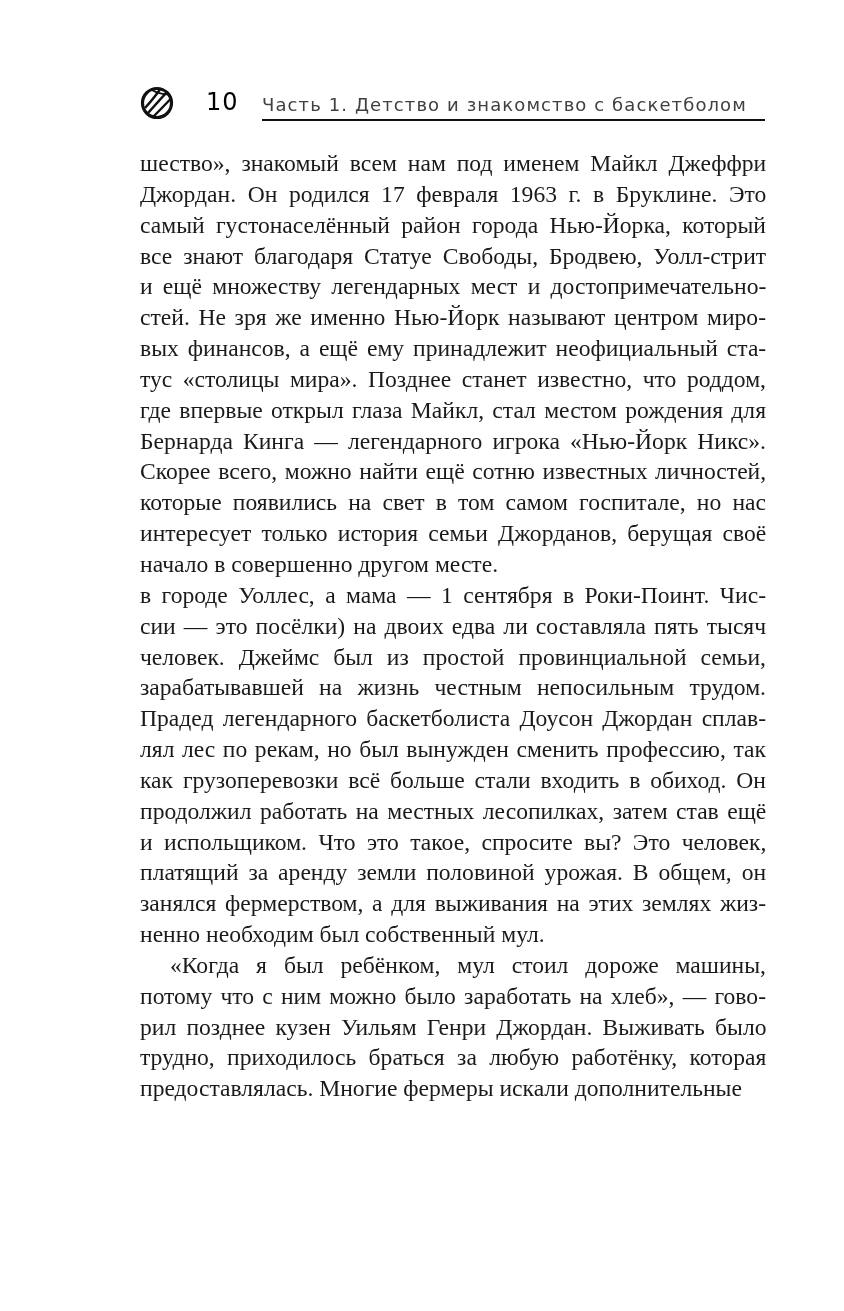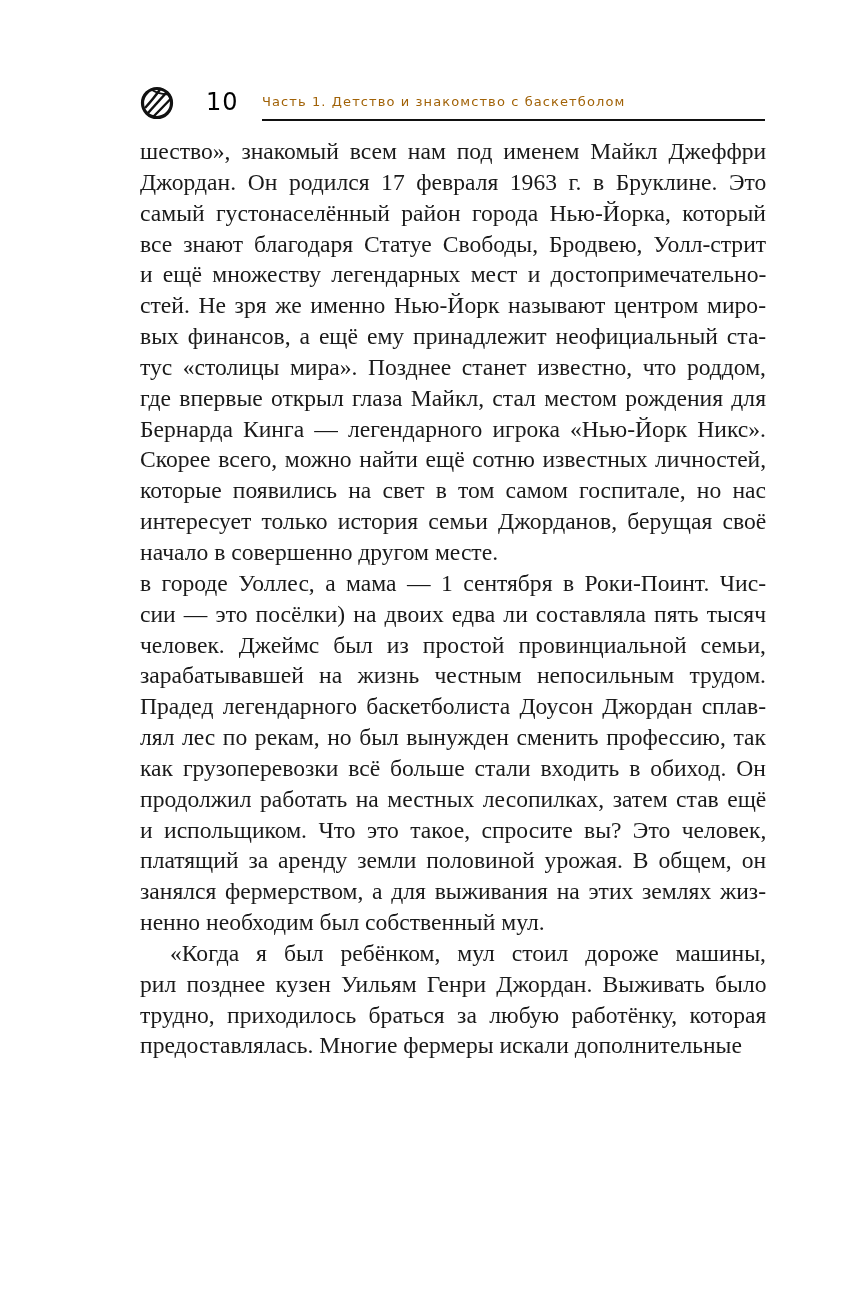--- a/index.html
+++ b/index.html
@@ -1,22 +1,22 @@
 <!DOCTYPE html>
 <html><head>
 <meta charset="utf-8">
 <style>
   html, body { margin: 0; padding: 0; background: #ffffff; }
   body { width: 844px; height: 1311px; position: relative; overflow: hidden; }
   .header { position: absolute; left: 138px; top: 84px; width: 630px; height: 40px; }
   .ball { position: absolute; left: 2px; top: 2px; width: 34px; height: 34px; }
   .page-num { position: absolute; left: 68px; top: 4px; font-family: "DejaVu Sans", sans-serif; font-size: 24px; color: #000000; letter-spacing: 1px; }
-  .running { position: absolute; left: 124px; top: 10px; font-family: "DejaVu Sans", sans-serif; font-size: 13px; color: #a16207; letter-spacing: 1.1px; white-space: nowrap; }
+  .running { position: absolute; left: 124px; top: 10px; font-family: "DejaVu Sans", sans-serif; font-size: 18px; color: #404040; letter-spacing: 1.1px; white-space: nowrap; }
   .rule { position: absolute; left: 124px; top: 35px; width: 503px; height: 2px; background: #111; }
-  .body-text { position: absolute; left: 140px; top: 136px; width: 626px; font-family: "Liberation Serif", "DejaVu Serif", serif; font-size: 23.6px; line-height: 30.85px; color: #1a1a1a; }
+  .body-text { position: absolute; left: 140px; top: 148px; width: 626px; font-family: "Liberation Serif", "DejaVu Serif", serif; font-size: 23.6px; line-height: 30.85px; color: #1a1a1a; }
   .line { display: block; white-space: nowrap; text-align: justify; text-align-last: justify; height: 30.85px; }
   .line.last { text-align-last: left; }
   .line.indent { text-indent: 30px; }
 </style>
 </head>
 <body>
 
 <div class="header">
   <svg class="ball" viewBox="0 0 34 34">
     <circle cx="17" cy="17" r="14.5" fill="none" stroke="#111" stroke-width="3.2"></circle>
@@ -56,17 +56,18 @@
       <span class="line" style="display: block; word-spacing: 1.66667px;">лял лес по рекам, но был вынужден сменить профессию, так</span>
       <span class="line" style="display: block; word-spacing: 3.875px;">как грузоперевозки всё больше стали входить в обиход. Он</span>
       <span class="line" style="display: block; word-spacing: 2.57143px;">продолжил работать на местных лесопилках, затем став ещё</span>
       <span class="line" style="display: block; word-spacing: 5.5px;">и испольщиком. Что это такое, спросите вы? Это человек,</span>
       <span class="line" style="display: block; word-spacing: 4px;">платящий за аренду земли половиной урожая. В общем, он</span>
       <span class="line" style="display: block; word-spacing: 2.75px;">занялся фермерством, а для выживания на этих землях жиз-</span>
       <span class="line last">ненно необходим был собственный мул.</span>
     </div>
     <div>
       <span class="line indent" style="display: block; word-spacing: 6.71429px;">«Когда я был ребёнком, мул стоил дороже машины,</span>
+      <span class="line" style="display: block; word-spacing: 2.3px;">потому что с ним можно было заработать на хлеб», — гово-</span>
       <span class="line" style="display: block; word-spacing: 4.28571px;">рил позднее кузен Уильям Генри Джордан. Выживать было</span>
       <span class="line" style="display: block; word-spacing: 6.5px;">трудно, приходилось браться за любую работёнку, которая</span>
       <span class="line last">предоставлялась. Многие фермеры искали дополнительные</span>
     </div>
   </div>
 
 </body></html>

